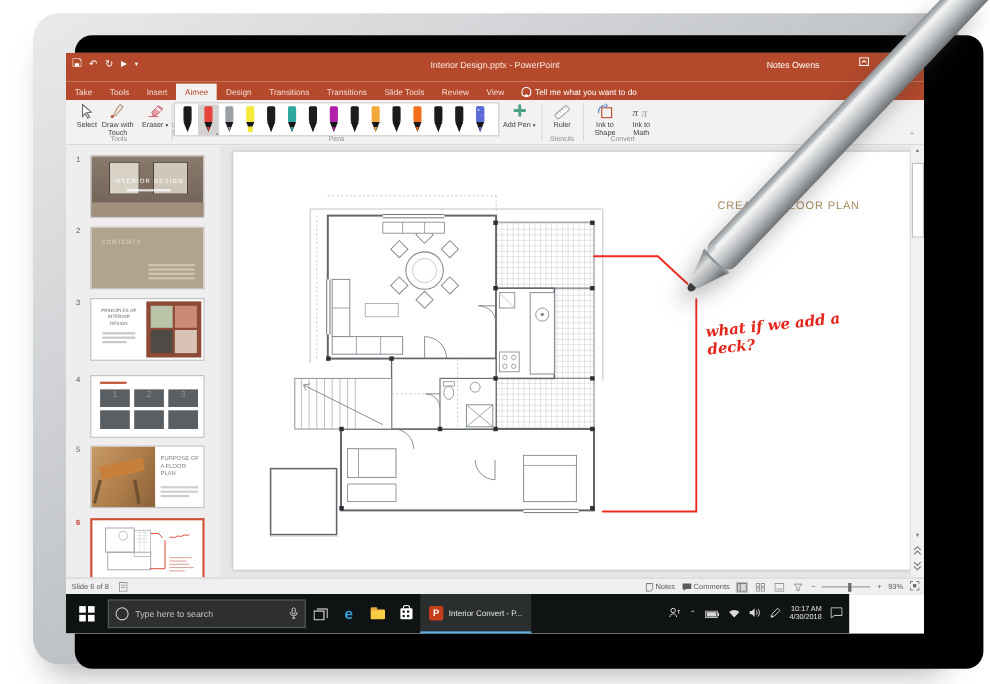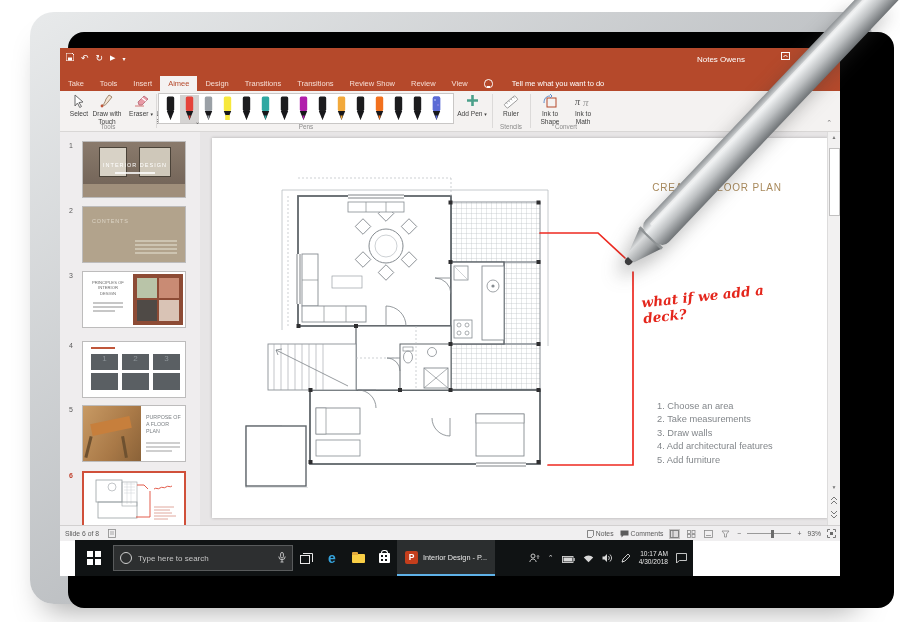--- a/index.html
+++ b/index.html
@@ -17,21 +17,21 @@
   .qat{position:absolute;left:6px;top:5px;display:flex;gap:7px;align-items:center;color:#fff;font-size:9px;}
   .qat span{cursor:default;}
   .doc-title{position:absolute;left:0;right:0;top:7px;text-align:center;font-size:8px;color:#fde8e1;}
   .account{position:absolute;right:95px;top:7px;font-size:8px;color:#fff;}
   .winctl{position:absolute;right:8px;top:4px;display:flex;gap:12px;font-size:9px;color:#fff;}
   
   .tabrow{position:absolute;left:0;top:26px;width:780px;height:17px;background:#b5492b;display:flex;
           align-items:flex-end;font-size:7.5px;color:#f6ddd4;}
   .tab{padding:3px 8px 3px;cursor:pointer;}
   .tab.active{background:#f4f2f1;color:#b5492b;}
-  .tellme{display:flex;align-items:center;gap:19px;color:#fff;padding:3px 8px;font-size:7.5px;}
+  .tellme{display:flex;align-items:center;gap:3px;color:#fff;padding:3px 8px;font-size:7.5px;}
   .bulb{width:7px;height:7px;border:1px solid #fff;border-radius:50% 50% 40% 40%;position:relative;}
   .bulb:after{content:"";position:absolute;left:2px;top:6px;width:3px;height:2px;background:#fff;}
   
   .ribbon{position:absolute;left:0;top:43px;width:780px;height:40px;background:#f4f2f1;border-bottom:1px solid #d9d7d6;}
   .rgroup-label{position:absolute;bottom:1px;font-size:6.3px;color:#8b8b8b;text-align:center;}
   .rsep{position:absolute;top:3px;bottom:3px;width:1px;background:#dcdad9;}
   .rbtn{position:absolute;top:2px;width:34px;text-align:center;font-size:6.6px;color:#3f3f3f;line-height:1.15;cursor:pointer;}
   .rbtn .ric{display:block;height:15px;margin:1px auto 1px;}
   .pens-box{position:absolute;left:98px;top:2px;width:296px;height:31px;background:#fff;border:1px solid #c9c7c6;
             display:flex;align-items:center;padding-left:2px;box-sizing:border-box;}
@@ -61,21 +61,21 @@
   
   .statusbar{position:absolute;left:0;top:477px;width:780px;height:15px;background:#f0eff0;border-top:1px solid #d2d0d0;
              font-size:6.8px;color:#5a5a5a;}
   .sb-right{position:absolute;right:4px;top:0;height:15px;display:flex;align-items:center;gap:6px;}
   .sb-ic{display:inline-block;}
   .viewbtn{width:11px;height:10px;display:flex;align-items:center;justify-content:center;cursor:pointer;}
   .viewbtn.on{background:#dcdadb;border:1px solid #c3c1c1;box-sizing:border-box;}
   .zoom-track{width:44px;height:1px;background:#9a9a9a;position:relative;cursor:pointer;}
   .zoom-thumb{position:absolute;left:24px;top:-3.5px;width:3px;height:8px;background:#6b6b6b;}
   
-  .taskbar{position:absolute;left:15px;top:492px;width:618px;height:36px;background:#101314;display:flex;align-items:center;}
+  .taskbar{position:absolute;left:0;top:492px;width:712px;height:36px;background:#101314;display:flex;align-items:center;}
   .tb-start{width:38px;height:36px;display:flex;align-items:center;justify-content:center;cursor:pointer;}
   .winlogo{display:grid;grid-template-columns:6px 6px;grid-template-rows:6px 6px;gap:1.5px;}
   .winlogo i{background:#fff;}
   .searchbox{width:180px;height:26px;background:#2d2f30;border:1px solid #595b5c;display:flex;align-items:center;
              gap:6px;padding:0 6px;color:#c4c4c4;font-size:8px;box-sizing:border-box;cursor:text;}
   .ring{width:10px;height:10px;border:1.4px solid #cfcfcf;border-radius:50%;flex:none;}
   .tb-ic{width:26px;height:36px;display:flex;align-items:center;justify-content:center;cursor:pointer;flex:none;}
   .ppt-task{height:36px;background:#2b2e2f;border-bottom:2px solid #5fb2e8;display:flex;align-items:center;gap:5px;
             padding:0 8px;color:#e8e8e8;font-size:7.3px;cursor:pointer;box-sizing:border-box;}
   .ppt-badge{width:13px;height:13px;background:#c43e1c;color:#fff;font-size:8.5px;font-weight:bold;
@@ -107,20 +107,21 @@
           <svg width="8" height="8" viewBox="0 0 8 8">
               <path d="M0 0h6l2 2v6H0z" fill="none" stroke="#fff" stroke-width="1"></path>
               <rect x="2" y="4.5" width="4" height="3" fill="#fff"></rect>
             </svg>
         </span>
         <span>↶</span>
         <span>↻</span>
         <span style="font-size:7px;">▶</span>
         <span style="font-size:6px;">▾</span>
       </div>
+      <div class="doc-title">Interior Design.pptx  -  PowerPoint</div>
       <div class="account">Notes Owens</div>
       <div class="winctl">
         <span>
           <svg width="9" height="8" viewBox="0 0 9 8">
               <rect x="0.5" y="0.5" width="8" height="7" fill="none" stroke="#fff" stroke-width="1"></rect>
               <path d="M2.5 5l2-2 2 2" fill="none" stroke="#fff" stroke-width="1"></path>
             </svg>
         </span>
         <span>—</span>
         <span>▢</span>
@@ -128,21 +129,21 @@
     </div>
 
     <div class="tabrow">
       <span class="tab">Take</span>
       <span class="tab">Tools</span>
       <span class="tab">Insert</span>
       <span class="tab active">Aimee</span>
       <span class="tab">Design</span>
       <span class="tab">Transitions</span>
       <span class="tab">Transitions</span>
-      <span class="tab">Review Show</span>
+      <span class="tab">Slide Tools</span>
       <span class="tab">Review</span>
       <span class="tab">View</span>
       <span class="tellme">
         <span class="bulb"></span>
         <span>Tell me what you want to do</span>
       </span>
     </div>
 
     <div class="ribbon">
       <div class="rbtn" style="left:2px;">
@@ -529,27 +530,20 @@
 
         <svg class="abs" style="left:0;top:0;" width="616" height="380" viewBox="0 0 616 380">
           <g fill="none" stroke="#ee2a21" stroke-width="1.7" stroke-linecap="round">
             <polyline points="328,95 386,95 413,120"></polyline>
             <polyline points="421,134 421,327 336,327"></polyline>
           </g>
         </svg>
 
         <div class="script">what if we add a deck?</div>
 
-        <div class="steps">
-          <div>1. Choose an area</div>
-          <div>2. Take measurements</div>
-          <div>3. Draw walls</div>
-          <div>4. Add architectural features</div>
-          <div>5. Add furniture</div>
-        </div>
       </div>
 
       <div class="vscroll">
         <div class="abs" style="left:0;top:2px;width:12px;">▲</div>
         <div class="vthumb"></div>
         <div class="abs" style="left:0;top:352px;width:12px;">▼</div>
         <div class="abs" style="left:2px;top:364px;">
           <svg width="8" height="9" viewBox="0 0 8 9">
               <path d="M1 4L4 1l3 3M1 8l3-3 3 3" fill="none" stroke="#777" stroke-width="1"></path>
             </svg>
@@ -660,21 +654,21 @@
       <div class="tb-ic">
         <span class="store">
             <i style="left:2px;top:2px;"></i>
             <i style="left:6px;top:2px;"></i>
             <i style="left:2px;top:6px;"></i>
             <i style="left:6px;top:6px;"></i>
           </span>
       </div>
       <div class="ppt-task">
         <span class="ppt-badge">P</span>
-        <span>Interior Design - P...</span>
+        <span>Interior Convert - P...</span>
       </div>
       <div class="tray">
         <span>
           <svg width="11" height="10" viewBox="0 0 11 10">
               <circle cx="4" cy="3" r="2" fill="none" stroke="#d8d8d8" stroke-width="0.9"></circle>
               <path d="M0.8 9c0.4-2 1.8-3 3.2-3s2.8 1 3.2 3" fill="none" stroke="#d8d8d8" stroke-width="0.9"></path>
               <path d="M8 3.5l1-1 1 1M9 2.6V6" fill="none" stroke="#d8d8d8" stroke-width="0.8"></path>
             </svg></span>
         <span style="font-size:7px;color:#d8d8d8;">⌃</span>
         <span>

